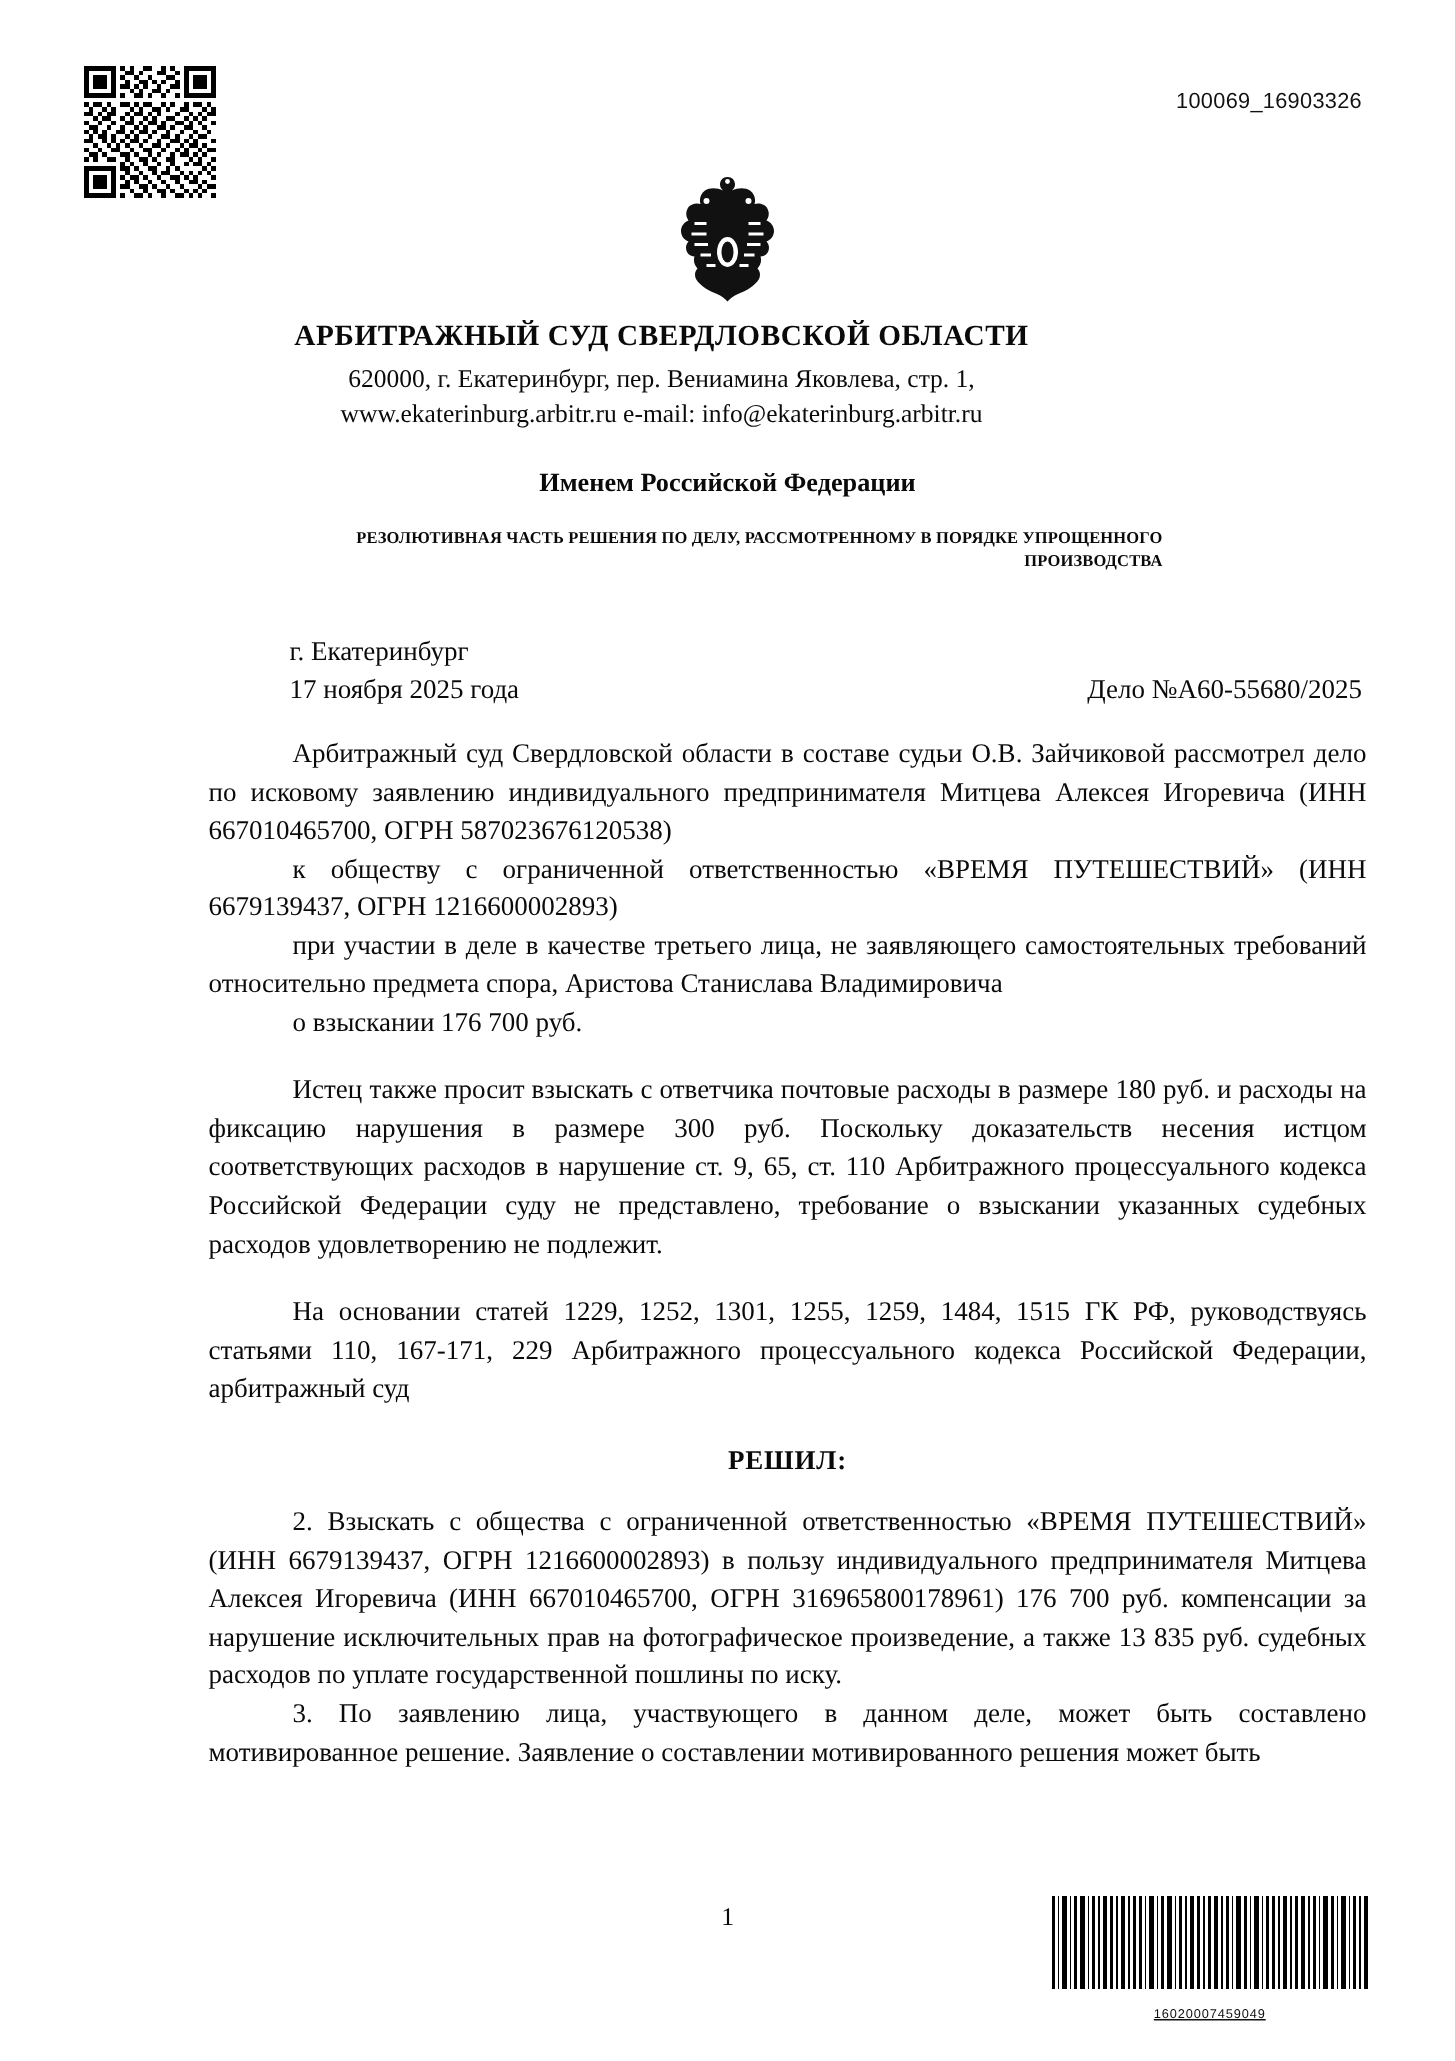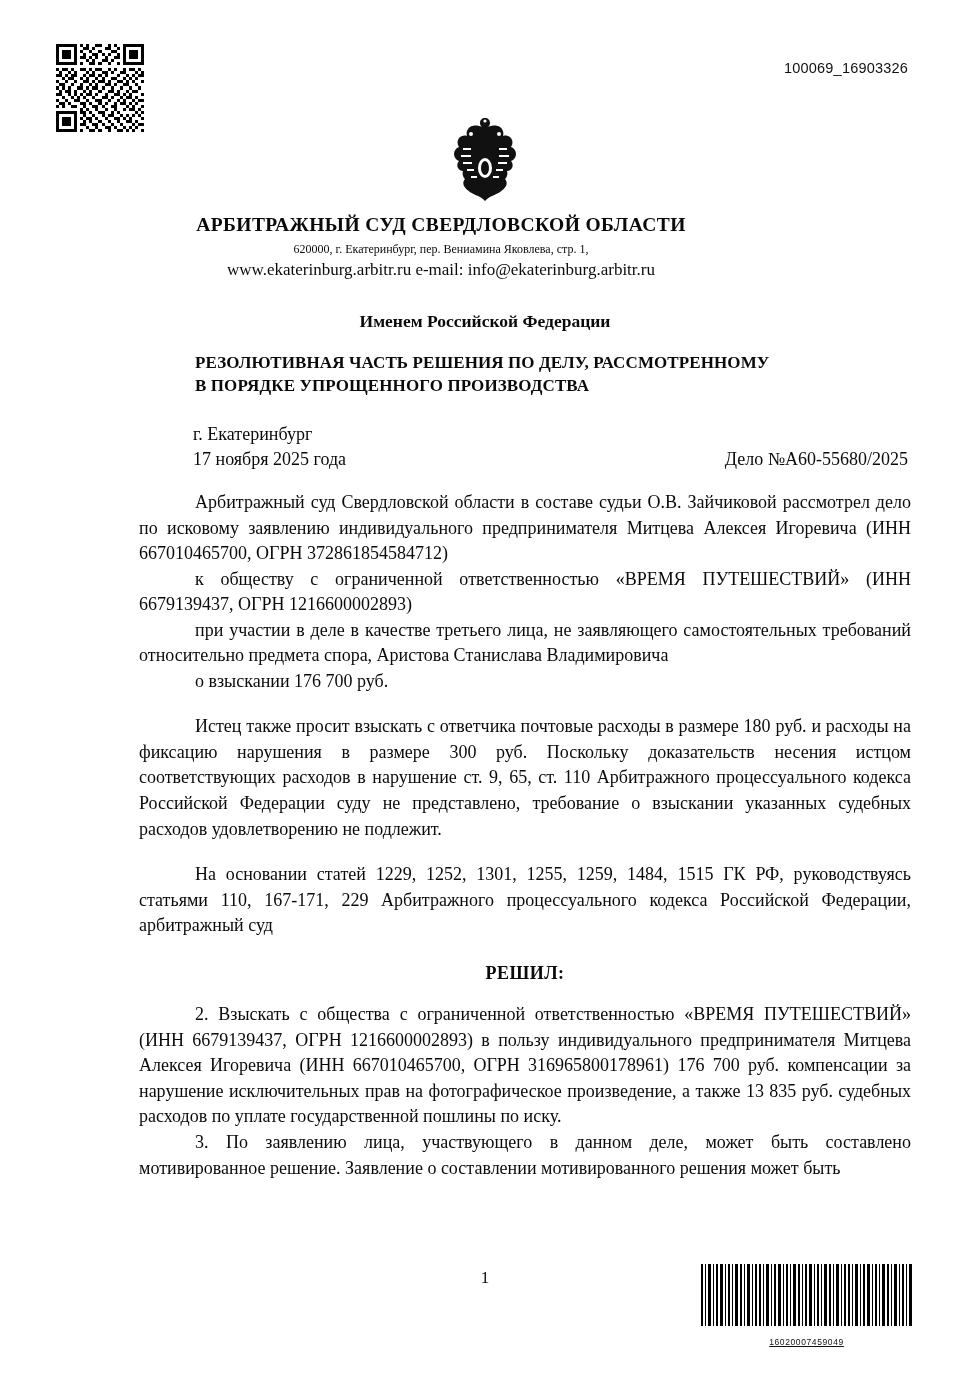--- a/index.html
+++ b/index.html
@@ -74,21 +74,21 @@
     width: 882px;
     text-align: center;
     line-height: 1.32;
   }
   .court-name {
     font-size: 19.5px;
     font-weight: bold;
     letter-spacing: 0.4px;
   }
   .court-addr {
-    font-size: 12px;
+    font-size: 17px;
     margin-top: 4px;
   }
   .court-web {
     font-size: 17px;
     margin-top: 1px;
   }
 
   .in-name {
     position: absolute;
     top: 311px;
@@ -97,22 +97,22 @@
     text-align: center;
     font-size: 17.5px;
     font-weight: bold;
   }
 
   .title {
     position: absolute;
     top: 352px;
     left: 195px;
     width: 580px;
-    text-align: left;
-    font-size: 17px;
+    text-align: right;
+    font-size: 11px;
     font-weight: bold;
     line-height: 1.35;
     letter-spacing: 0.1px;
   }
 
   
   .place {
     position: absolute;
     top: 424px;
     left: 193px;
@@ -489,21 +489,21 @@
 
   <div class="in-name">Именем Российской Федерации</div>
 
   <div class="title">РЕЗОЛЮТИВНАЯ ЧАСТЬ РЕШЕНИЯ ПО ДЕЛУ, РАССМОТРЕННОМУ В ПОРЯДКЕ УПРОЩЕННОГО ПРОИЗВОДСТВА</div>
 
   <div class="place">г. Екатеринбург</div>
   <div class="date">17 ноября 2025 года</div>
   <div class="case-no">Дело №А60-55680/2025</div>
 
   <div class="body-text">
-    <p>Арбитражный суд Свердловской области в составе судьи О.В. Зайчиковой рассмотрел дело по исковому заявлению индивидуального предпринимателя Митцева Алексея Игоревича (ИНН 667010465700, ОГРН 372861854584712)</p>
+    <p>Арбитражный суд Свердловской области в составе судьи О.В. Зайчиковой рассмотрел дело по исковому заявлению индивидуального предпринимателя Митцева Алексея Игоревича (ИНН 667010465700, ОГРН 587023676120538)</p>
     <p>к обществу с ограниченной ответственностью «ВРЕМЯ ПУТЕШЕСТВИЙ» (ИНН 6679139437, ОГРН 1216600002893)</p>
     <p>при участии в деле в качестве третьего лица, не заявляющего самостоятельных требований относительно предмета спора, Аристова Станислава Владимировича</p>
     <p>о взыскании 176 700 руб.</p>
     <p class="gap">Истец также просит взыскать с ответчика почтовые расходы в размере 180 руб. и расходы на фиксацию нарушения в размере 300 руб. Поскольку доказательств несения истцом соответствующих расходов в нарушение ст. 9, 65, ст. 110 Арбитражного процессуального кодекса Российской Федерации суду не представлено, требование о взыскании указанных судебных расходов удовлетворению не подлежит.</p>
     <p class="gap">На основании статей 1229, 1252, 1301, 1255, 1259, 1484, 1515 ГК РФ, руководствуясь статьями 110, 167-171, 229 Арбитражного процессуального кодекса Российской Федерации, арбитражный суд</p>
 
     <p class="resolved">РЕШИЛ:</p>
 
     <p>2. Взыскать с общества с ограниченной ответственностью «ВРЕМЯ ПУТЕШЕСТВИЙ» (ИНН 6679139437, ОГРН 1216600002893) в пользу индивидуального предпринимателя Митцева Алексея Игоревича (ИНН 667010465700, ОГРН 316965800178961) 176 700 руб. компенсации за нарушение исключительных прав на фотографическое произведение, а также 13 835 руб. судебных расходов по уплате государственной пошлины по иску.</p>
     <p>3. По заявлению лица, участвующего в данном деле, может быть составлено мотивированное решение. Заявление о составлении мотивированного решения может быть</p>

